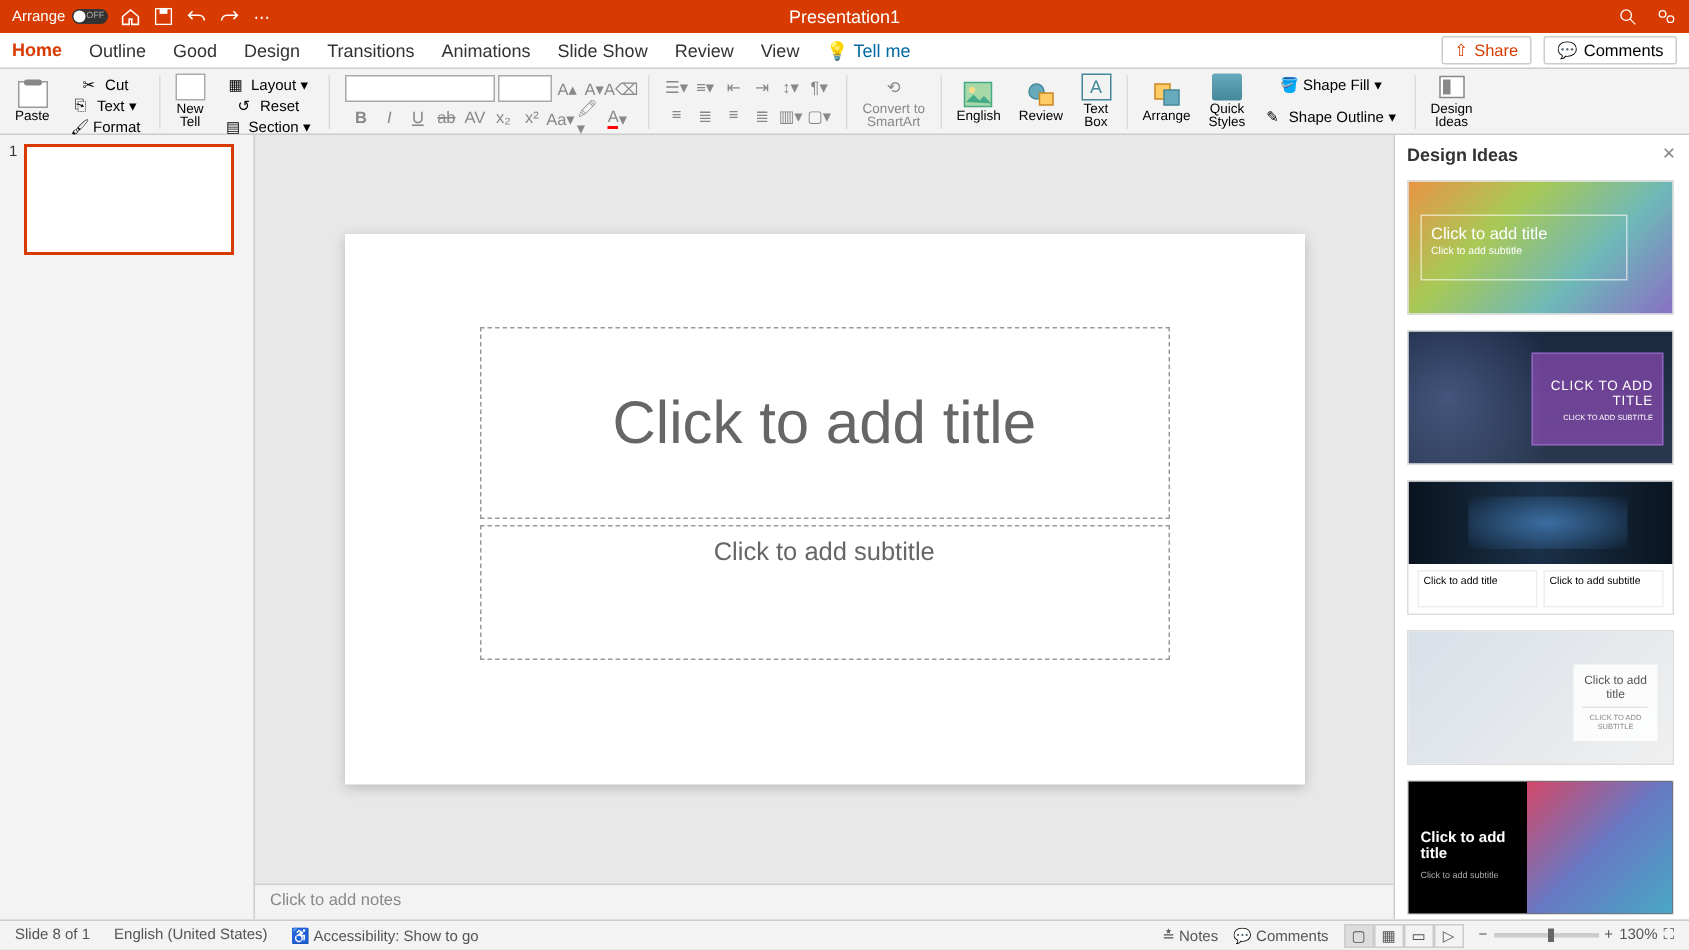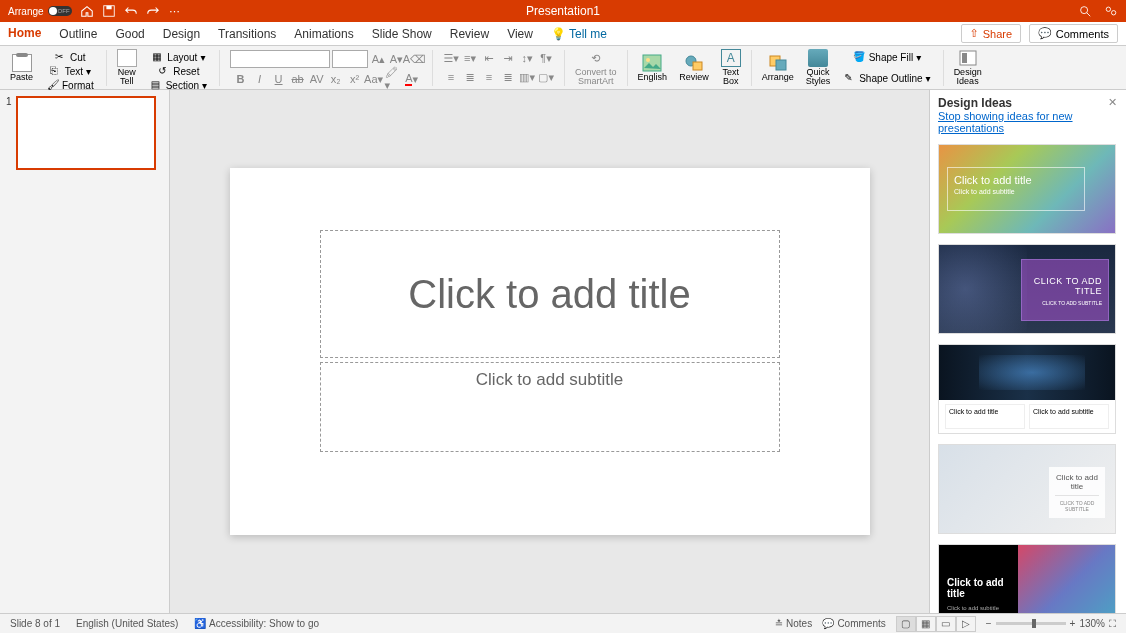--- a/index.html
+++ b/index.html
@@ -300,26 +300,26 @@
     <div class="canvas-scroll">
       <div class="slide">
         <div class="placeholder ph-title">
           <span>Click to add title</span>
         </div>
         <div class="placeholder ph-sub">
           <span>Click to add subtitle</span>
         </div>
       </div>
     </div>
+    <div class="notes">Click to add notes</div>
   </div>
 
   <div class="design-panel">
     <div class="dp-header">
       <div class="dp-title">Design Ideas</div>
-      <div class="dp-link">Stop showing ideas for new presentations</div>
       <div class="dp-close">✕</div>
     </div>
     <div class="dp-ideas">
       <div class="idea idea1">
         <div class="i-box">
             <div class="i-title">Click to add title</div>
             <div class="i-sub">Click to add subtitle</div>
           </div>
       </div>
       <div class="idea idea2">

